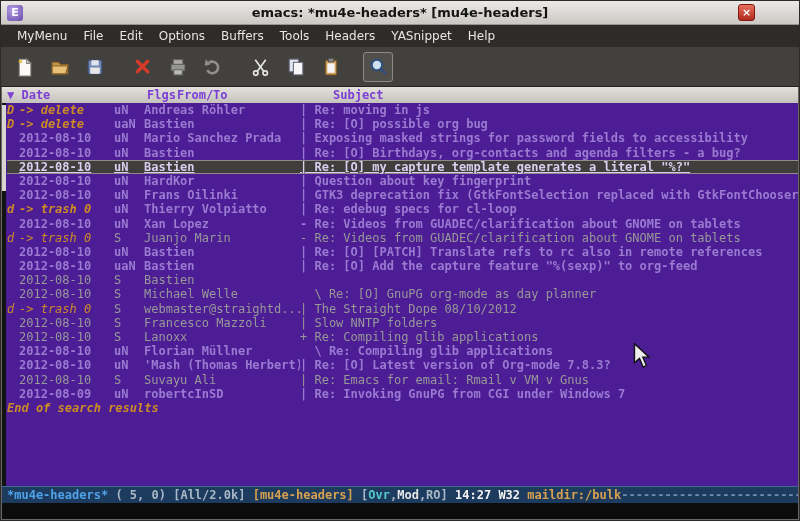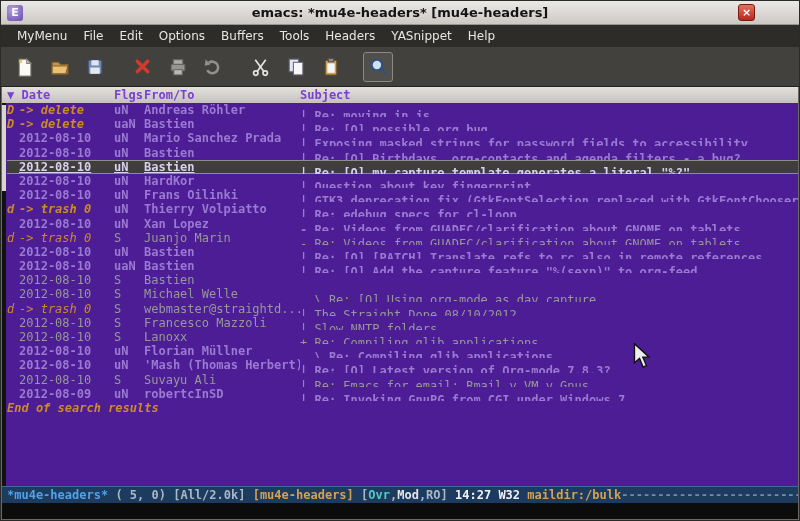--- a/index.html
+++ b/index.html
@@ -20,30 +20,30 @@
   .toolbar{height:40px;flex:none;background:#43413e;border-bottom:1px solid #23221f;display:flex;align-items:center;padding:0 8px;gap:5px;}
   .tool-btn{width:30px;height:30px;flex:none;display:flex;align-items:center;justify-content:center;border-radius:3px;}
   .tool-btn.framed{border:1px solid #8d8a85;background:#514f4b;}
   .tb-gap{width:8px;flex:none;}
 
   
   .buffer{flex:1;background:#4c1d95;position:relative;overflow:hidden;font-family:"DejaVu Sans Mono",monospace;font-size:12px;border-left:1px solid #6b6864;border-right:1px solid #6b6864;}
   .header-line{height:16px;background:linear-gradient(#e4e1dd,#c5c1bd);display:flex;align-items:center;color:#7b3fd4;font-weight:bold;white-space:pre;padding-left:5px;overflow:hidden;}
   .hcol{display:inline-block;overflow:hidden;flex:none;}
   .hcol0{width:107px;}
-  .hcol1{width:30px;}
+  .hcol1{width:30px;margin-left:33px;}
   .hcol2{width:156px;}
   .rows{padding-left:5px;}
   .row{display:flex;height:14.2px;line-height:14.2px;white-space:pre;}
   .cell{overflow:hidden;flex:none;}
   .mark{width:12px;}
   .date{width:95px;}
   .flags{width:30px;}
   .from{width:156px;}
-  .subject{flex:1;margin-top:6px;}
+  .subject{flex:1;}
   .unread{color:#9b7ad1;font-weight:bold;}
   .read{color:#989898;}
   .marked .mark,.marked .date{color:#cd8b26;font-style:italic;}
   .current{background:#3f3e3c;box-shadow:inset 0 1px 0 #8f8d8a, inset 0 -1px 0 #8f8d8a;}
   .current .cell{text-decoration:underline;color:#d9d0ef;}
   .footer-line{color:#cd8b26;font-style:italic;font-weight:bold;height:14.2px;line-height:14.2px;padding-left:5px;white-space:pre;}
   .scrollbar{position:absolute;left:0;top:16px;bottom:0;width:4px;background:#121212;}
   .scroll-thumb{position:absolute;left:0;top:2px;width:4px;height:86px;background:#d8d5d1;}
 
   
@@ -263,21 +263,21 @@
     <span class="cell date">2012-08-10</span>
     <span class="cell flags">S</span>
     <span class="cell from">Bastien</span>
   </div>
 
   <div class="row read">
     <span class="cell mark"></span>
     <span class="cell date">2012-08-10</span>
     <span class="cell flags">S</span>
     <span class="cell from">Michael Welle</span>
-    <span class="cell subject">  \ Re: [O] Using org-mode as day capture</span>
+    <span class="cell subject">  \ Re: [O] GnuPG org-mode as day planner</span>
   </div>
 
   <div class="row read marked">
     <span class="cell mark">d</span>
     <span class="cell date">-&gt; trash 0</span>
     <span class="cell flags">S</span>
     <span class="cell from">webmaster@straightd...</span>
     <span class="cell subject">| The Straight Dope 08/10/2012</span>
   </div>
 

